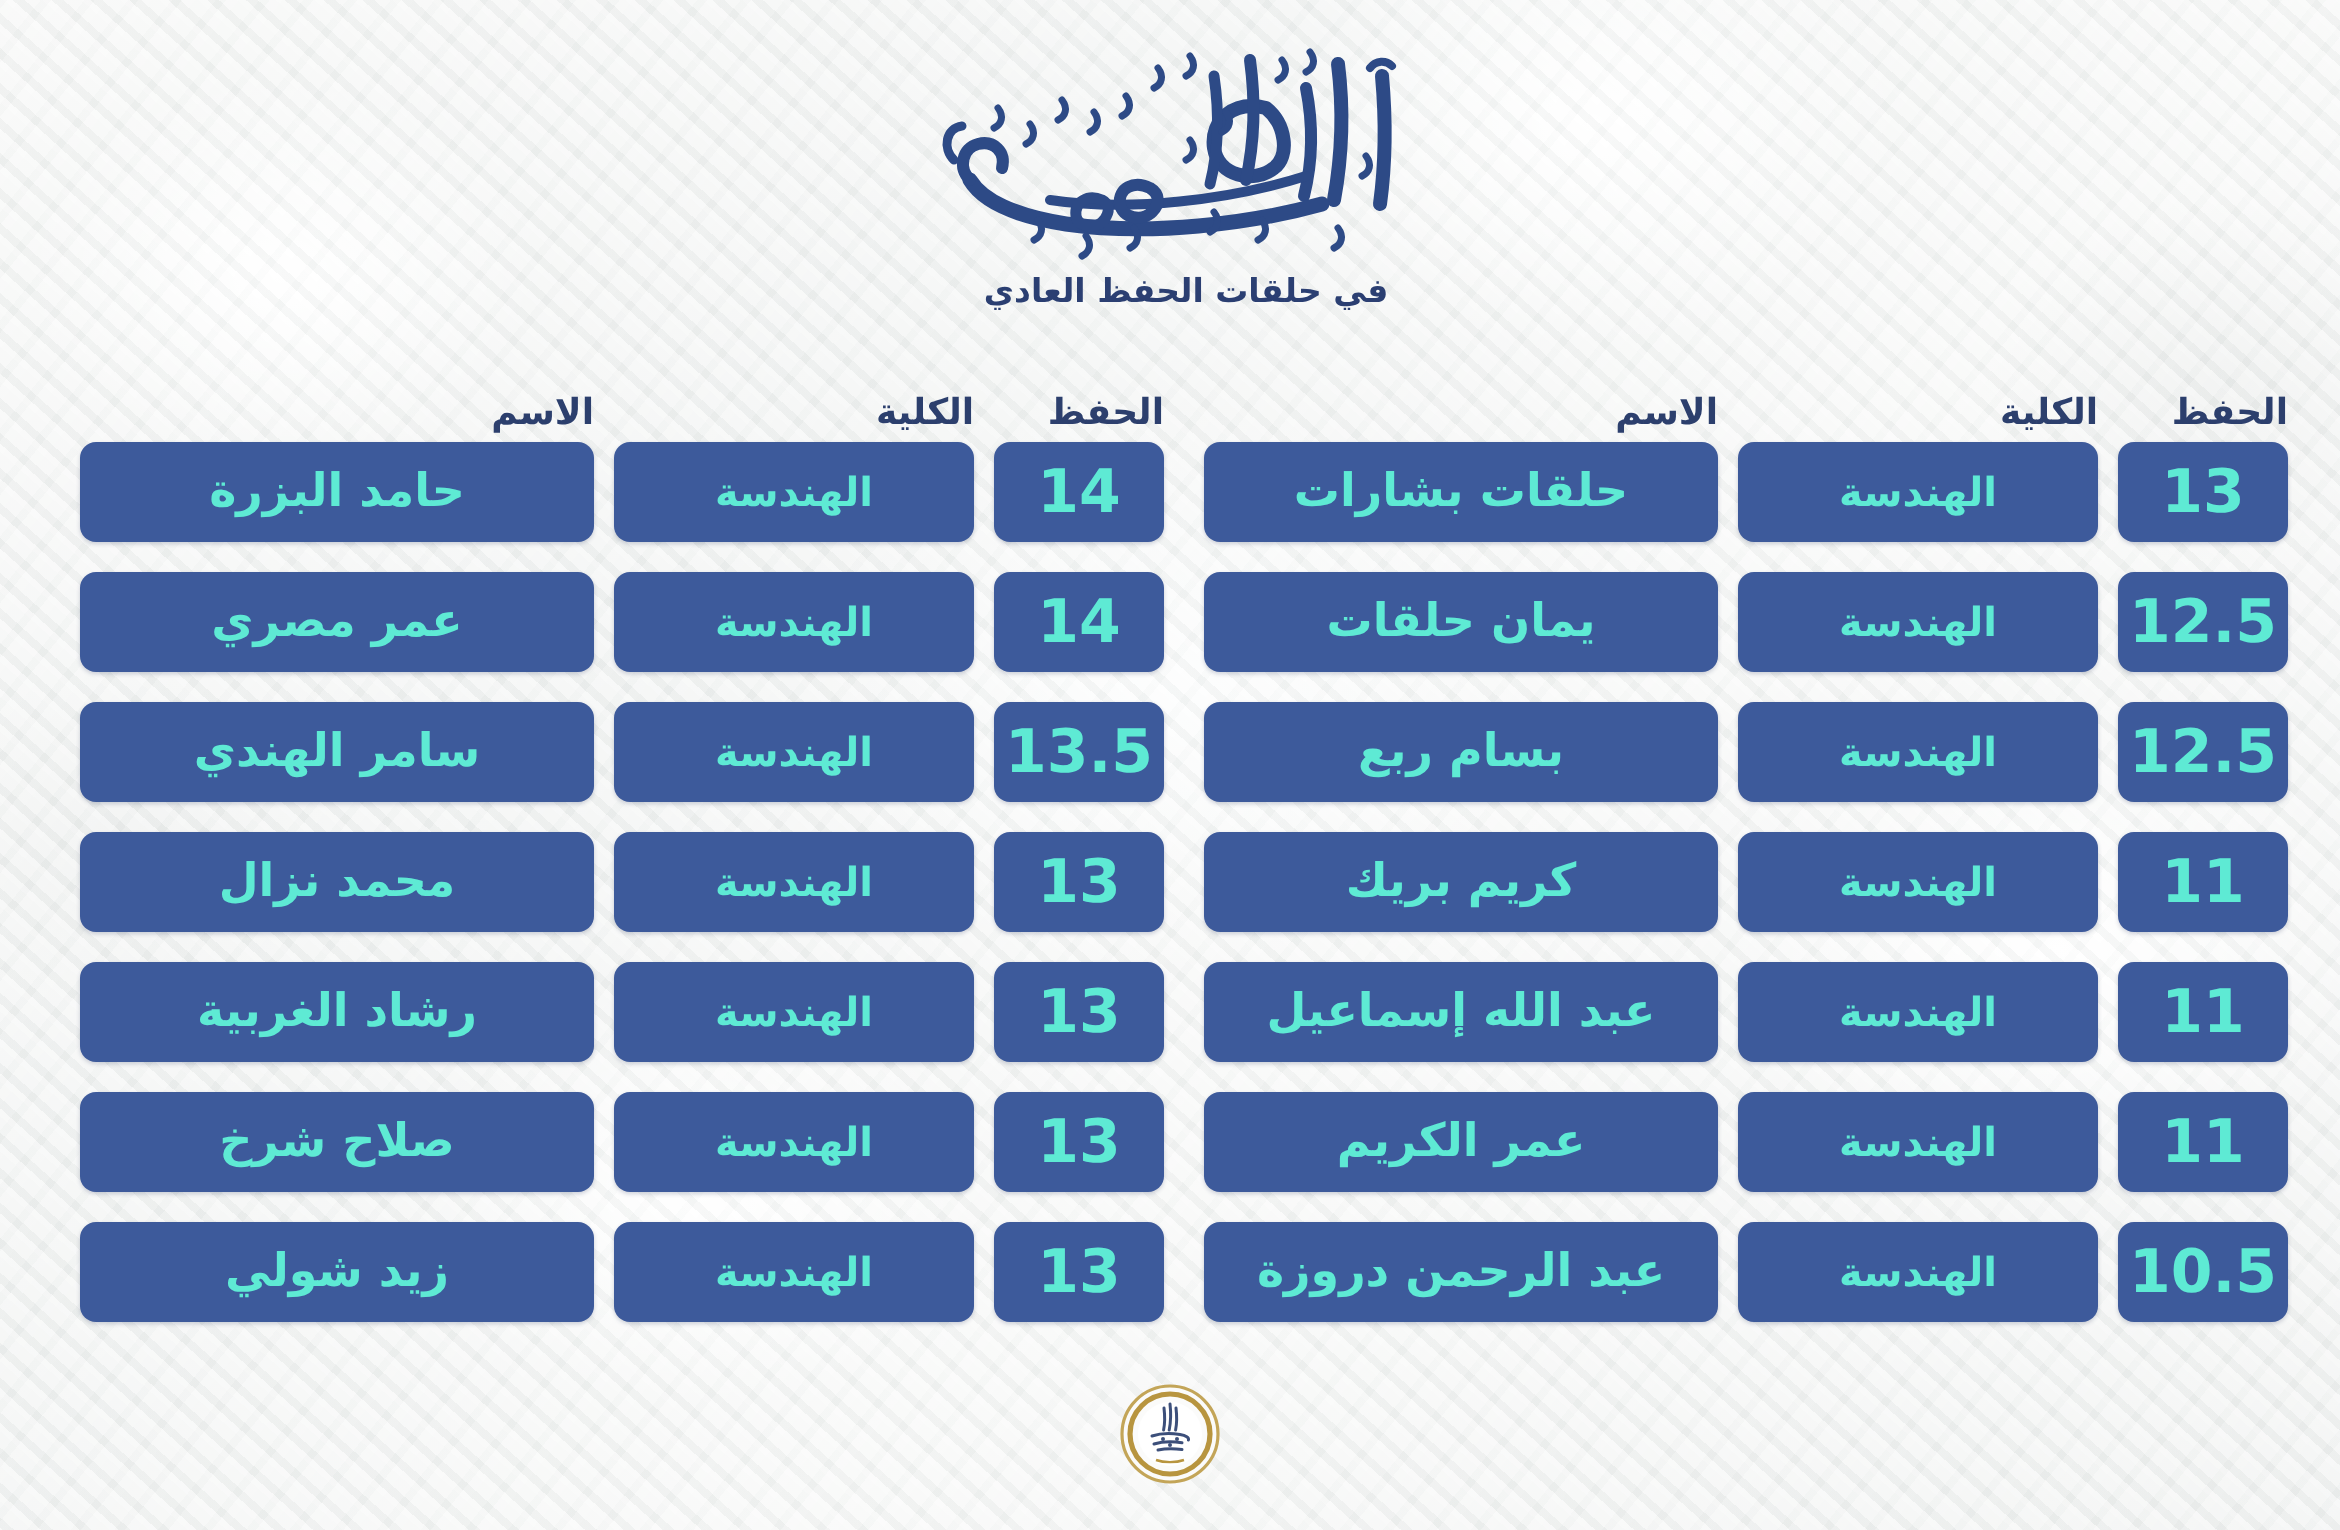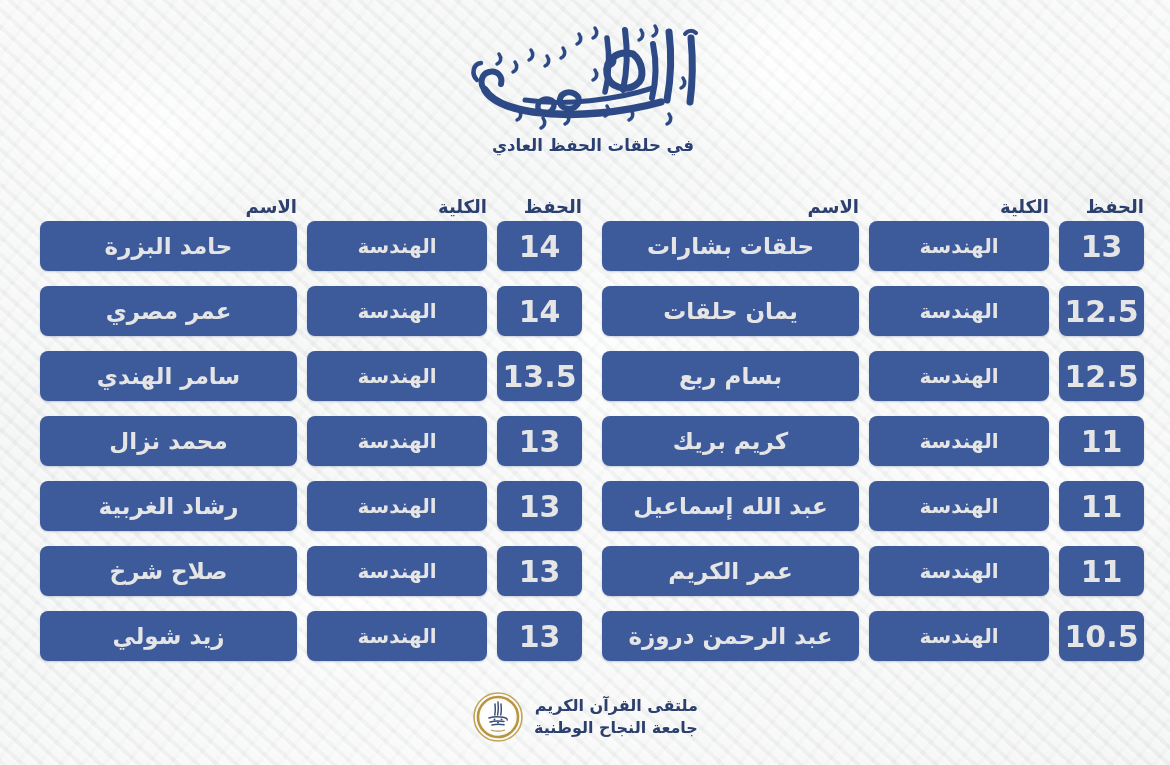--- a/index.html
+++ b/index.html
@@ -105,21 +105,21 @@
   .data-row {
     display: flex;
     flex-direction: row-reverse;
     gap: 10px;
     margin-bottom: 15px;
   }
   .cell {
     height: 50px;
     background: #3d5a9b;
     border-radius: 8px;
-    color: #e5e5e5;
+    color: #5eead4;
     display: flex;
     align-items: center;
     justify-content: center;
     font-weight: bold;
     box-shadow: 0 1px 2px rgba(40,55,95,.22);
     white-space: nowrap;
     overflow: hidden;
   }
   .cell-name  { font-size: 23px; letter-spacing: .2px; }
   .cell-fac   { font-size: 20px; text-align: right; }
@@ -289,24 +289,20 @@
       <div class="data-row">
         <div class="cell cell-name  col-name">عبد الرحمن دروزة</div>
         <div class="cell cell-fac   col-fac">الهندسة</div>
         <div class="cell cell-score col-score">10.5</div>
       </div>
     </div>
 
   </div>
 
   <div class="footer">
-    <div class="footer-text">
-      <div>ملتقى القرآن الكريم</div>
-      <div>جامعة النجاح الوطنية</div>
-    </div>
     <svg class="footer-seal" viewBox="0 0 52 52" aria-label="seal">
       <circle cx="26" cy="26" r="24" fill="#fbfbfa" stroke="#c3a558" stroke-width="1.6"></circle>
       <circle cx="26" cy="26" r="20" fill="none" stroke="#b8953f" stroke-width="2.6"></circle>
       <circle cx="26" cy="26" r="16" fill="#ffffff" stroke="#cdb madrid" stroke-width="0"></circle>
       <g fill="none" stroke="#3c4f7a" stroke-linecap="round" stroke-width="1.5">
         <path d="M26 11 C26.6 16 26.4 20 25.6 24"></path>
         <path d="M23 13 C23.6 18 23.4 21 22.8 24"></path>
         <path d="M29 13 C29.6 18 29.4 21 28.8 24"></path>
         <path d="M17 27 C21 25.6 26 25.4 31 26.2 C34 26.7 35.6 27.8 35.2 29"></path>
         <path d="M18 31 C22 29.8 27 29.6 32 30.4"></path>

